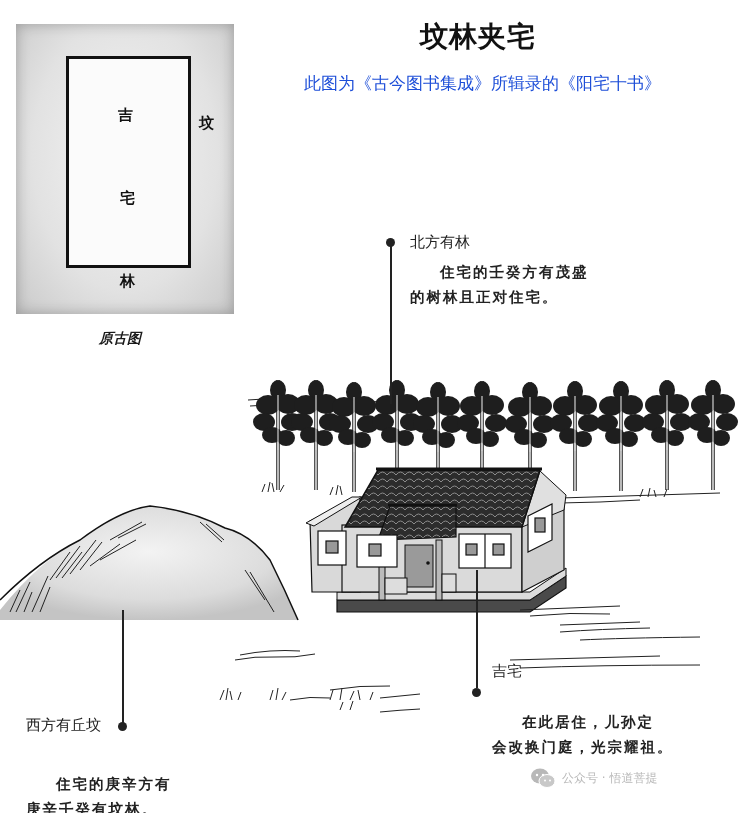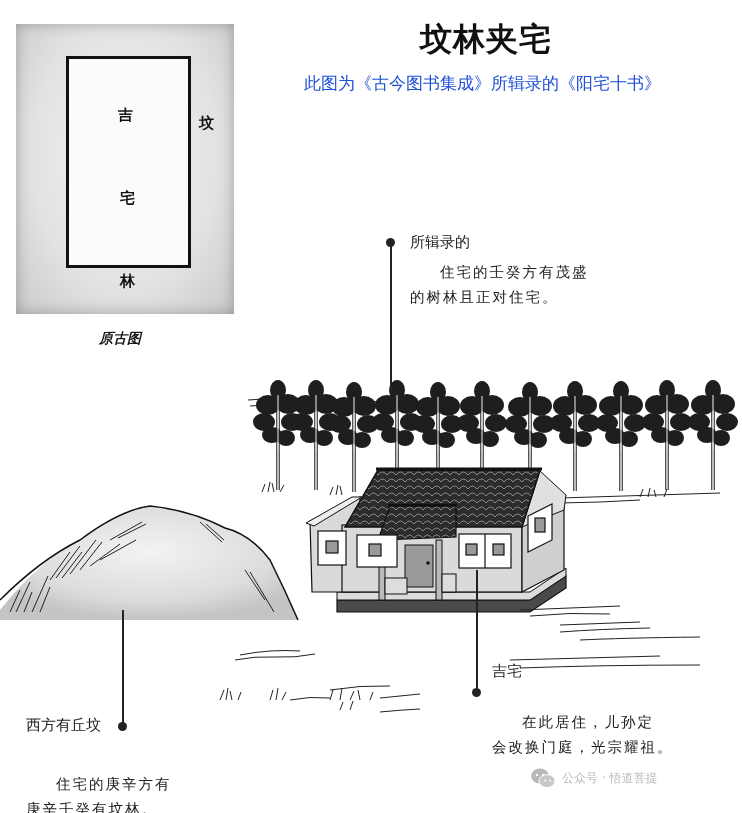--- a/index.html
+++ b/index.html
@@ -10,31 +10,31 @@
   
   .orig-paper { left:16px; top:24px; width:218px; height:290px;
     background: radial-gradient(ellipse at 50% 45%, #f4f4f4 0%, #e2e2e2 60%, #c9c9c9 100%);
     box-shadow: inset 0 0 14px rgba(0,0,0,0.25); }
   .orig-box { left:66px; top:56px; width:125px; height:212px;
     border:3px solid #111; background:#fbfbfb; box-sizing:border-box; }
   .orig-char { font-size:15px; font-weight:bold; font-family:"DejaVu Serif",serif; color:#111; }
   .orig-caption { left:70px; top:330px; width:100px; text-align:center; font-size:14px; font-weight:bold;font-style:italic; }
 
   
-  .title { left:420px; top:18px; font-size:32px; font-weight:bold;
+  .title { left:420px; top:18px; font-size:28px; font-weight:bold;
     font-family:"DejaVu Sans","Liberation Sans",sans-serif; letter-spacing:1px; color:#111; }
   .intro { left:268px; top:68px; width:470px; font-size:17px; line-height:30px;
     font-family:"DejaVu Sans","Liberation Sans",sans-serif; color:#1d4ed8; }
   .intro .l1 { padding-left:36px; display:block; white-space:nowrap; }
   .intro .l2 { display:block; white-space:nowrap; }
 
   
   .co-title { font-size:15px; font-family:"DejaVu Sans","Liberation Sans",sans-serif; color:#222; }
   .co-body { font-size:14.5px; line-height:25px; letter-spacing:2px; color:#222;
-    font-family:"DejaVu Sans","Liberation Sans",sans-serif; }
+    font-family:"DejaVu Sans","Liberation Sans",sans-serif;font-weight:bold; }
   .co-body .ind { padding-left:30px; display:block; white-space:nowrap; }
   .co-body .nl { display:block; white-space:nowrap; }
   .leader { background:#222; width:2px; }
   .dot { width:9px; height:9px; border-radius:50%; background:#222; }
 
   .watermark { left:530px; top:767px; font-size:12px; color:#b8b8b8;
     font-family:"DejaVu Sans","Liberation Sans",sans-serif; display:flex; align-items:center; gap:6px; }
 </style>
 </head>
 <body>
@@ -167,21 +167,21 @@
     <path d="M330 690 q30 -5 60 -4 M330 700 l3 -10 M340 700 l2 -12 M350 700 l4 -9 M360 700 l-2 -10 M370 700 l3 -8 M380 698 q20 -2 40 -4"></path>
     <path d="M340 710 l3 -8 M350 710 l3 -9 M380 712 q20 -2 40 -3"></path>
     <path d="M520 610 l100 -4 M530 616 q40 -4 80 -2"></path>
     <path d="M560 625 l80 -3 M560 632 q40 -3 90 -4 M580 640 q40 -2 120 -3"></path>
     <path d="M510 660 l150 -4 M520 668 q80 -3 180 -3"></path>
   </g>
 </svg>
 
 <div class="abs dot" style="left:386px;top:238px;"></div>
 <div class="abs leader" style="left:390px;top:244px;height:160px;"></div>
-<div class="abs co-title" style="left:410px;top:233px;">所辑录的</div>
+<div class="abs co-title" style="left:410px;top:233px;">北方有林</div>
 <div class="abs co-body" style="left:410px;top:260px;">
   <span class="ind">住宅的壬癸方有茂盛</span>
   <span class="nl">的树林且正对住宅。</span>
 </div>
 
 <div class="abs leader" style="left:122px;top:610px;height:116px;"></div>
 <div class="abs dot" style="left:118px;top:722px;"></div>
 <div class="abs co-title" style="left:26px;top:716px;">西方有丘坟</div>
 <div class="abs co-body" style="left:26px;top:744px;margin-top:28px;">
   <span class="ind">住宅的庚辛方有</span>

